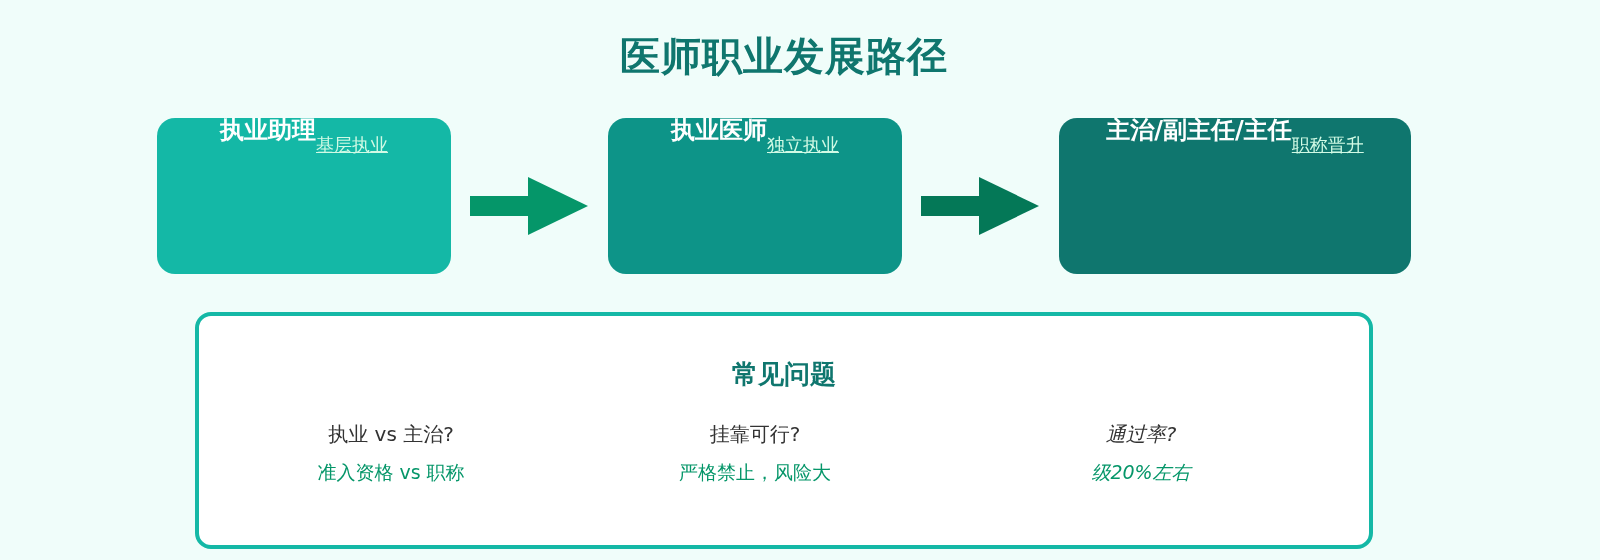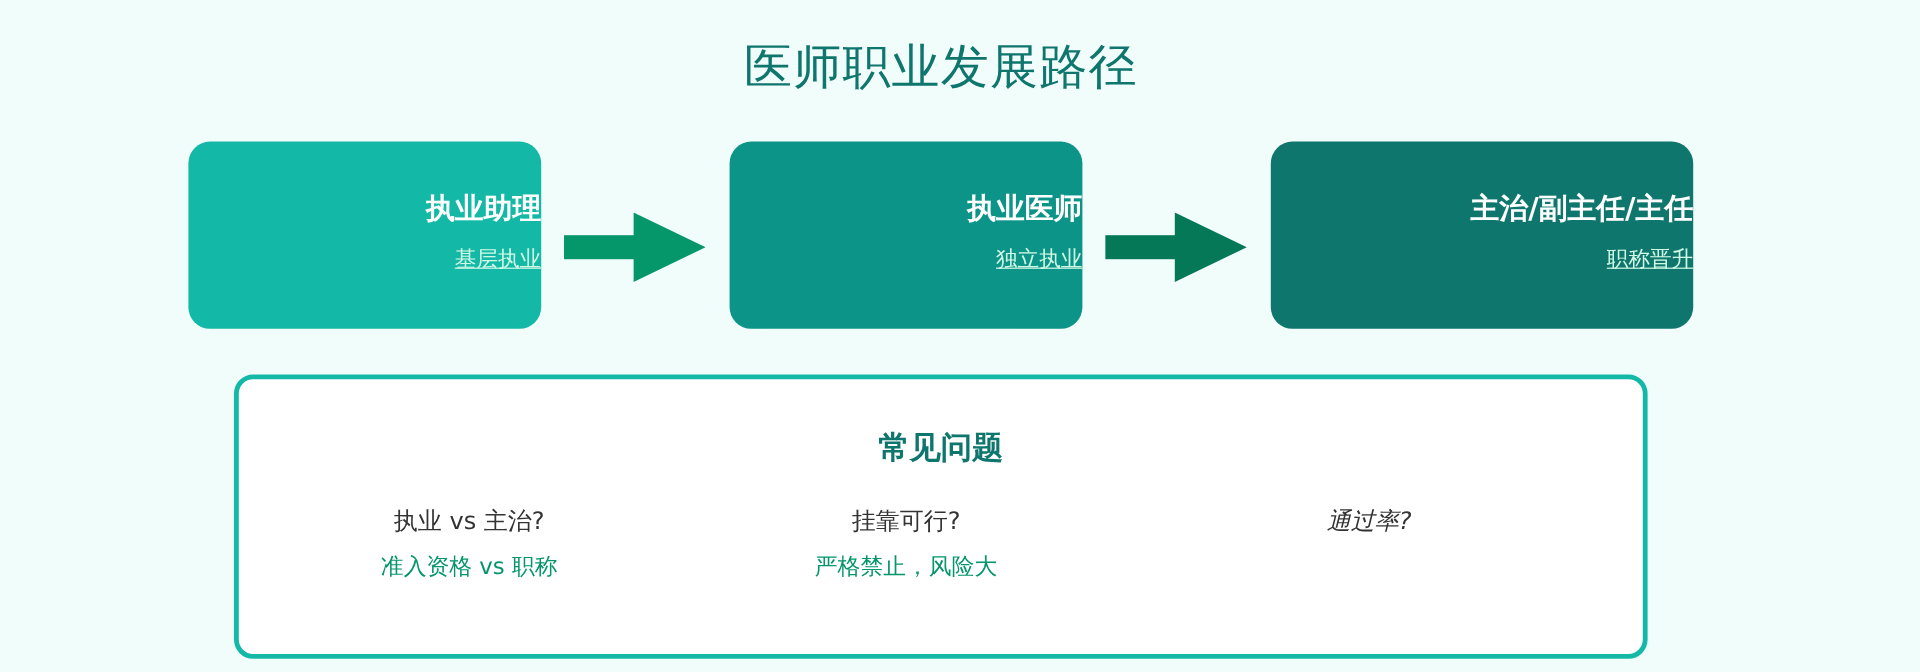--- a/index.html
+++ b/index.html
@@ -14,34 +14,34 @@
       position: relative;
       overflow: hidden;
     }
     .title {
       position: absolute;
       top: 28px;
       left: 0;
       width: 1568px;
       text-align: center;
       font-size: 40px;
-      font-weight: normal;
+      font-weight: bold;
       color: #0f766e;
       line-height: 56px;
       letter-spacing: 1px;
     }
     .stage {
       position: absolute;
       top: 118px;
       height: 156px;
       border-radius: 18px;
       color: #ffffff;
       display: flex;
-      flex-direction: column;
-      align-items: flex-end;
+      flex-direction: row;
+      align-items: flex-start;
       justify-content: center;
       box-sizing: border-box;
     }
     .stage .stage-title {
       font-size: 24px;
       font-weight: bold;
       line-height: 32px;
       margin-top: -4px;
     }
     .stage .stage-sub {
@@ -145,14 +145,15 @@
     <div class="faq-a">严格禁止，风险大</div>
   </div>
 
   <div class="faq-item faq-item-1">
     <div class="faq-q">执业 vs 主治?</div>
     <div class="faq-a">准入资格 vs 职称</div>
   </div>
 
   <div class="faq-item faq-item-3">
     <div class="faq-q">通过率?</div>
+    <div class="faq-a">级20%左右</div>
   </div>
 </div>
 
 </body></html>

